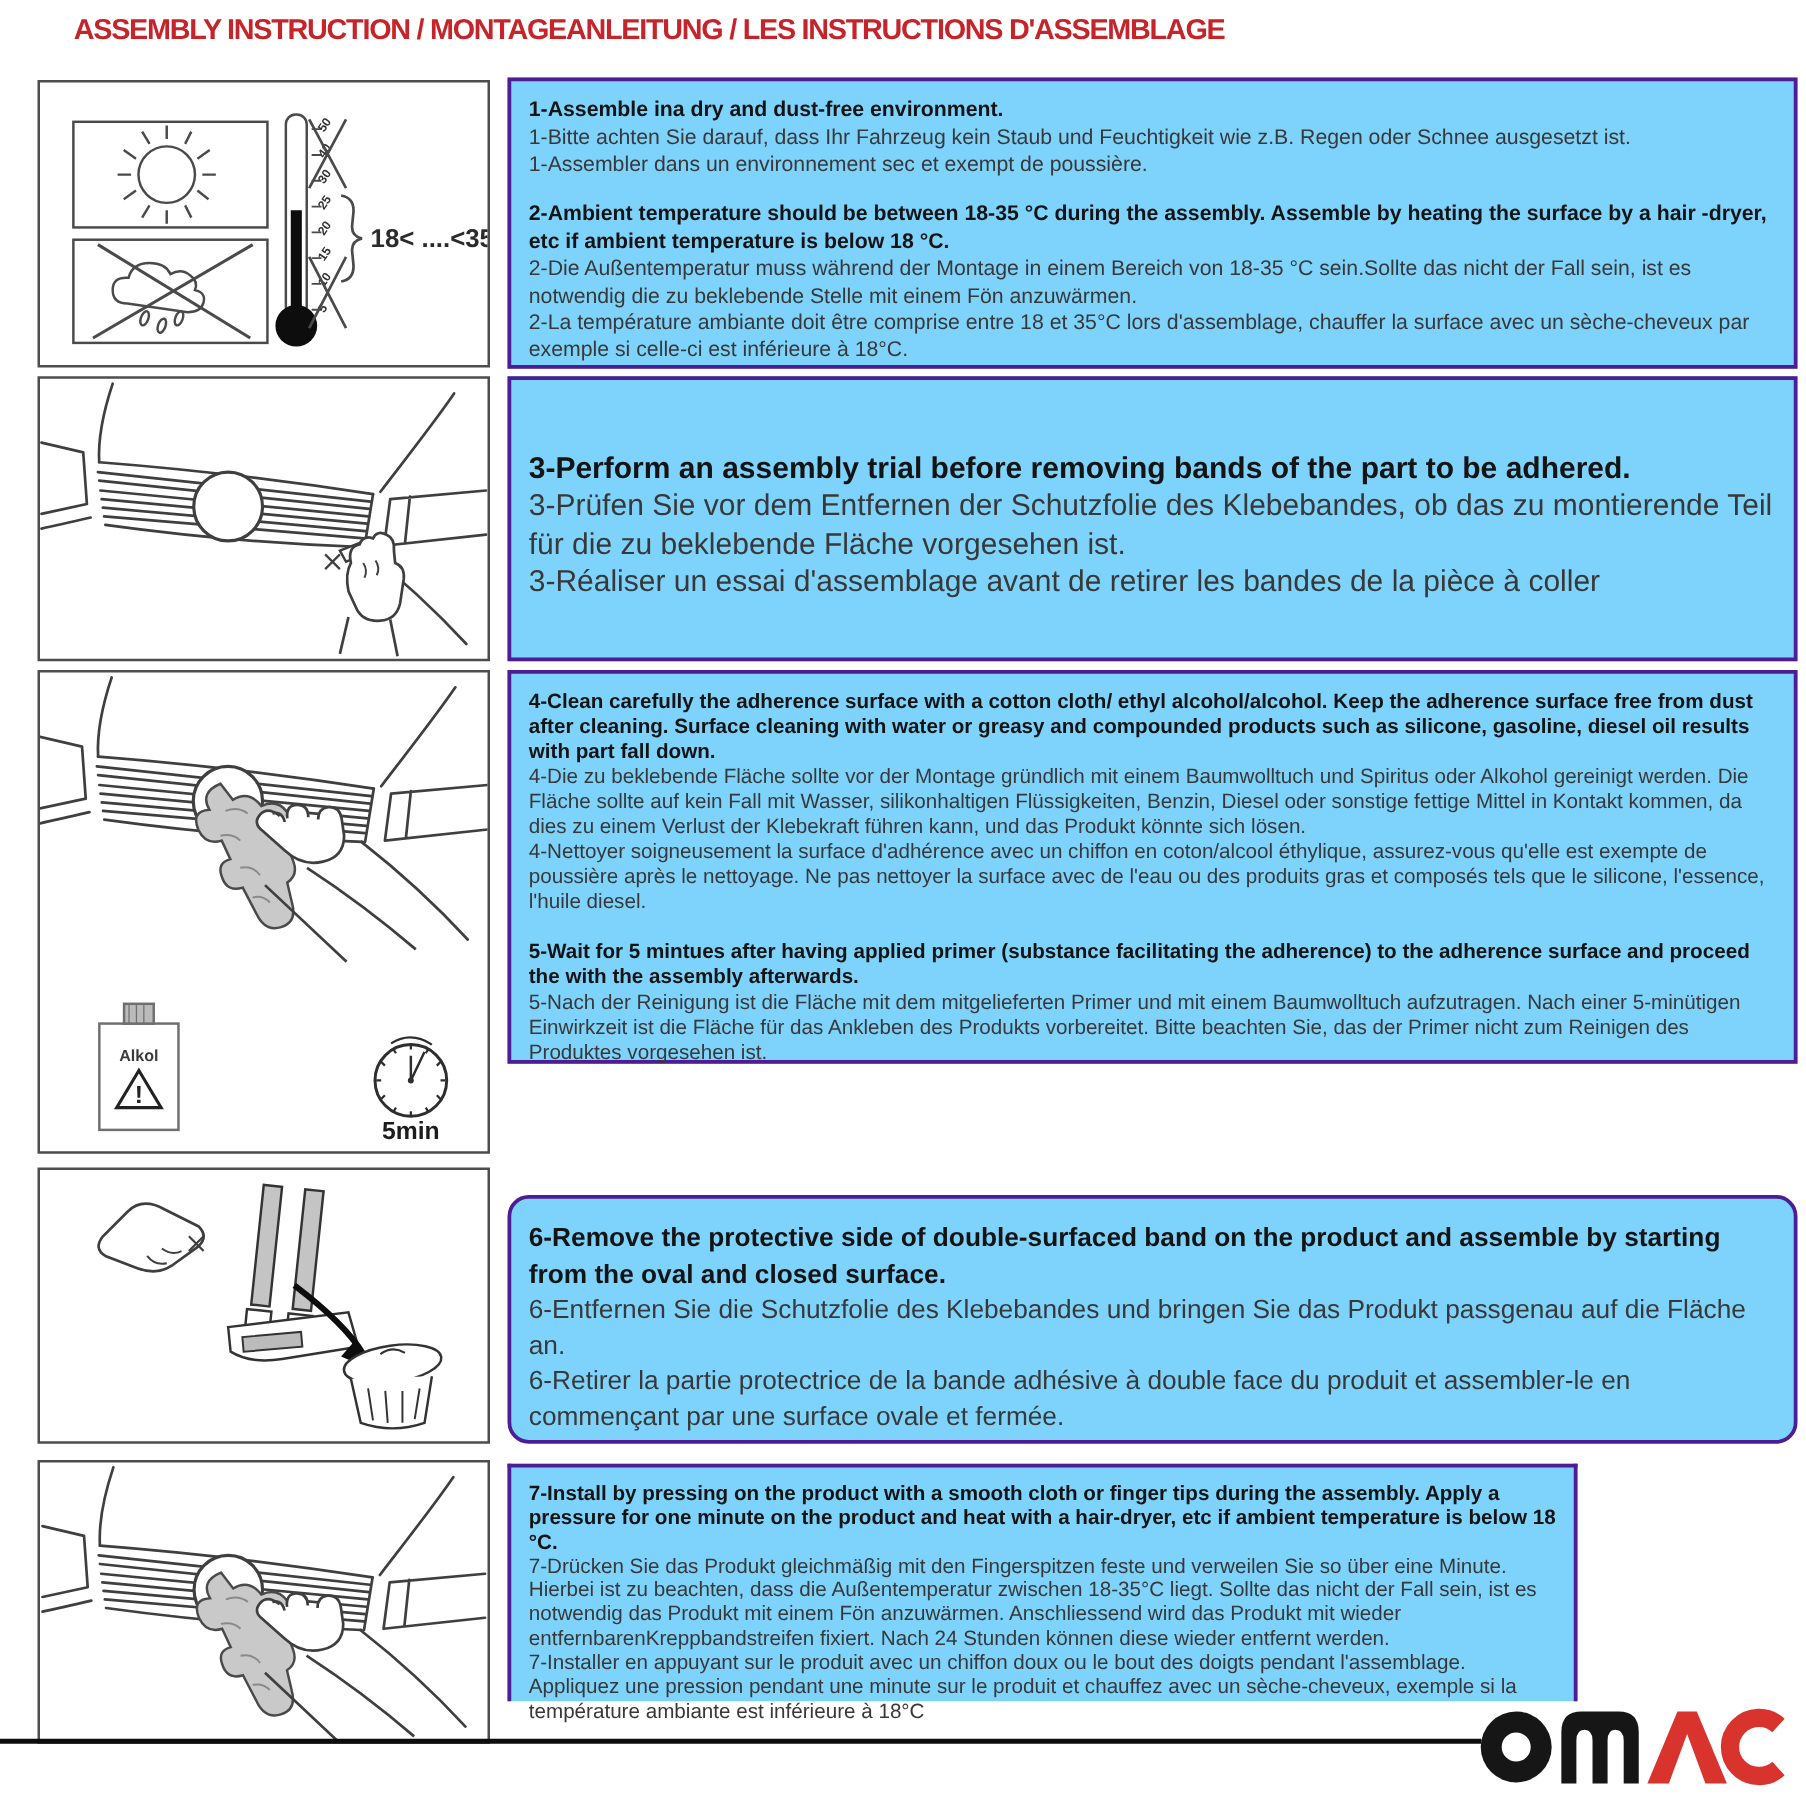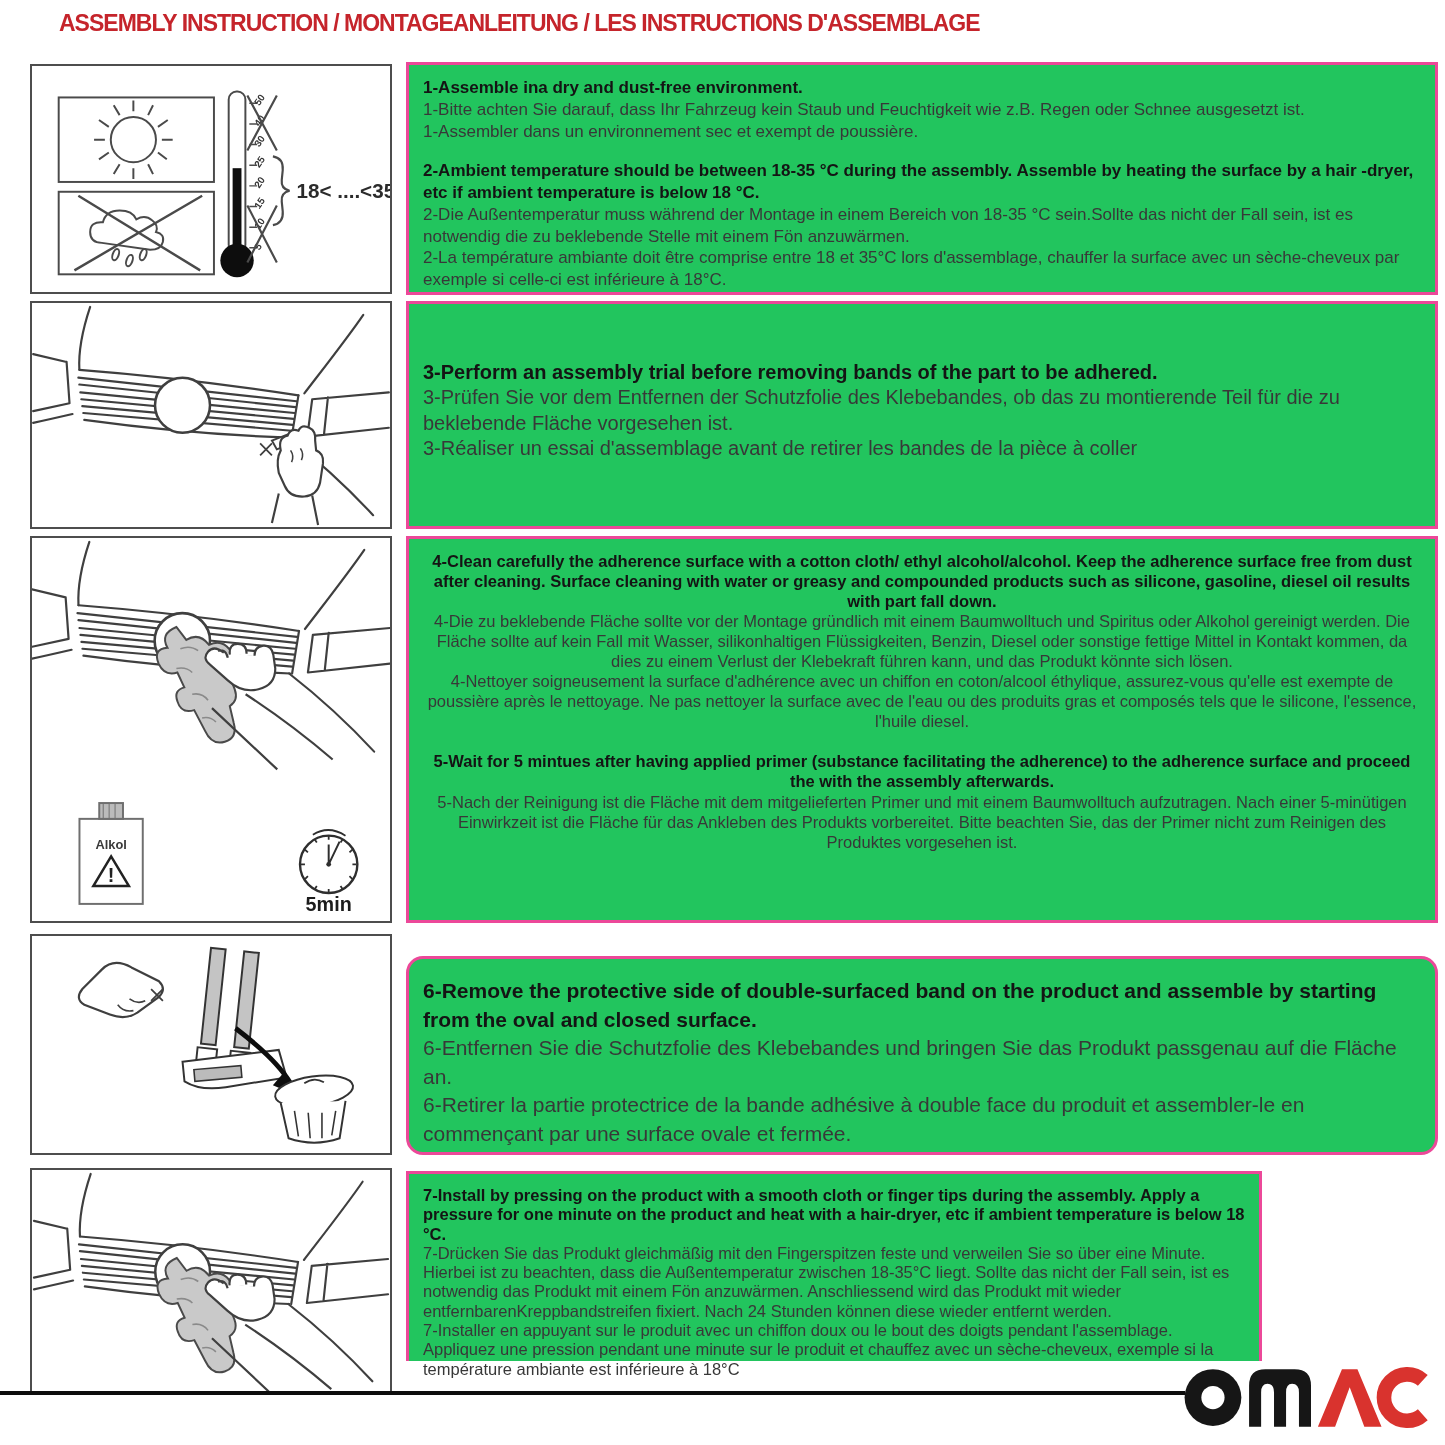--- a/index.html
+++ b/index.html
@@ -1,29 +1,29 @@
 <!DOCTYPE html>
 <html><head>
 <meta charset="utf-8">
 <style>
   html,body{margin:0;padding:0;background:#fff;}
   body{width:1445px;height:1445px;position:relative;font-family:"Liberation Sans",sans-serif;overflow:hidden;}
   .abs{position:absolute;box-sizing:border-box;}
   .title{position:absolute;left:55px;top:6px;margin:4px;font-size:23px;font-weight:800;letter-spacing:-1px;color:#c5242b;white-space:nowrap;}
   .illus{border:2px solid #4d4d4d;background:#fff;}
   .illus svg{display:block;width:100%;height:100%;}
-  .txt{border:3px solid #ec4899;background:#22c55e;padding:12px 14px;color:#383838;}
+  .txt{border:3px solid #4c1d95;background:#7dd3fc;padding:12px 14px;color:#383838;}
   .txt p{margin:0;}
   .txt p.b{font-weight:bold;color:#141414;}
   .r1i{left:30px;top:64px;width:362px;height:230px;}
   .r1t{left:406px;top:62px;width:1032px;height:233px;font-size:17px;line-height:1.28;}
   .r2i{left:30px;top:301px;width:362px;height:228px;}
-  .r2t{left:406px;top:301px;width:1032px;height:228px;font-size:20px;line-height:1.27;padding-top:56px;}
+  .r2t{left:406px;top:301px;width:1032px;height:228px;font-size:24px;line-height:1.27;padding-top:56px;}
   .r3i{left:30px;top:536px;width:362px;height:387px;}
-  .r3t{left:406px;top:536px;width:1032px;height:387px;font-size:16.5px;line-height:1.215;text-align:center;}
+  .r3t{left:406px;top:536px;width:1032px;height:315px;font-size:16.5px;line-height:1.215;}
   .r4i{left:30px;top:934px;width:362px;height:221px;}
   .r4t{left:406px;top:956px;width:1032px;height:199px;font-size:21px;line-height:1.36;padding-top:18px;border-radius:17px;}
   .r5i{left:30px;top:1168px;width:362px;height:227px;}
   .r5t{left:406px;top:1171px;width:856px;height:190px;font-size:16.5px;line-height:1.17;border-bottom:none;}
   .gap1{margin-top:18px !important;}
   .gap3{margin-top:20px !important;}
   .footline{left:0;top:1391px;width:1185px;height:4px;background:#0d0d0d;}
   .logo{left:1182px;top:1352px;width:258px;height:86px;}
   .logo svg{display:block;width:100%;height:100%;}
 </style>

